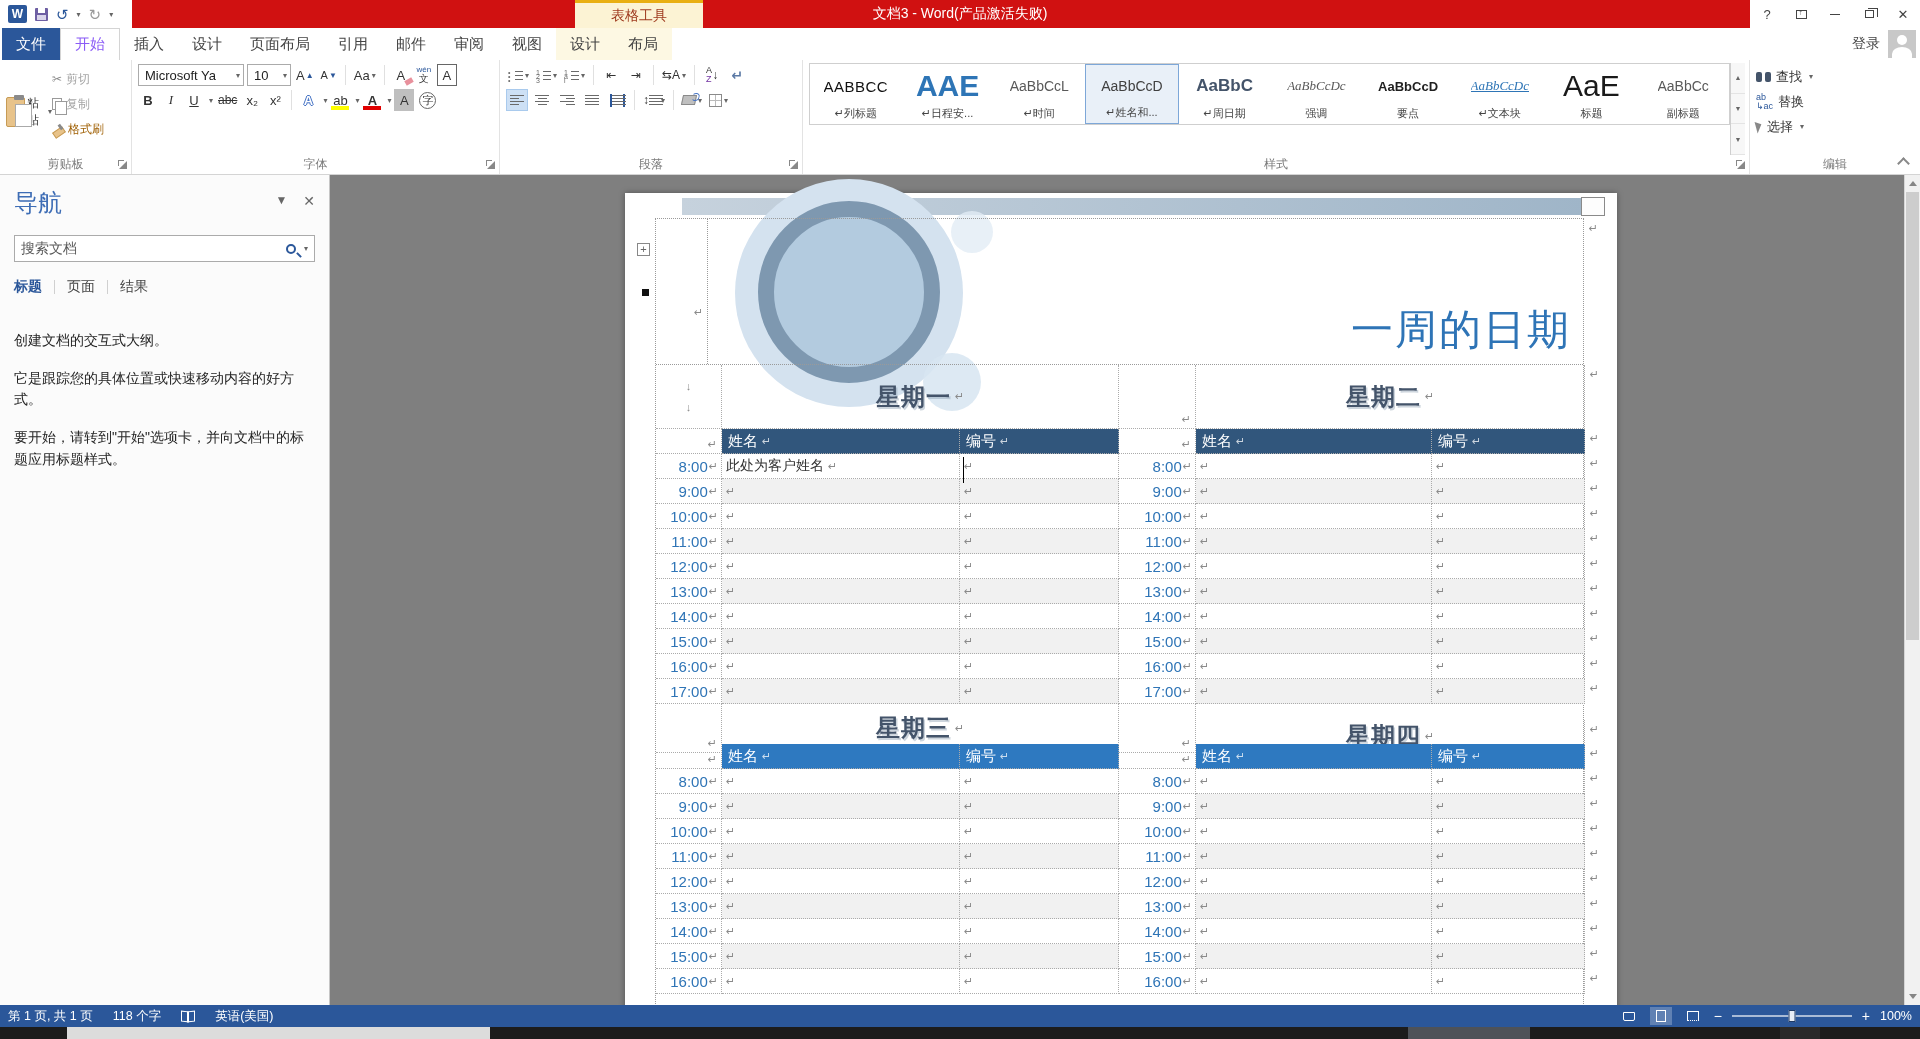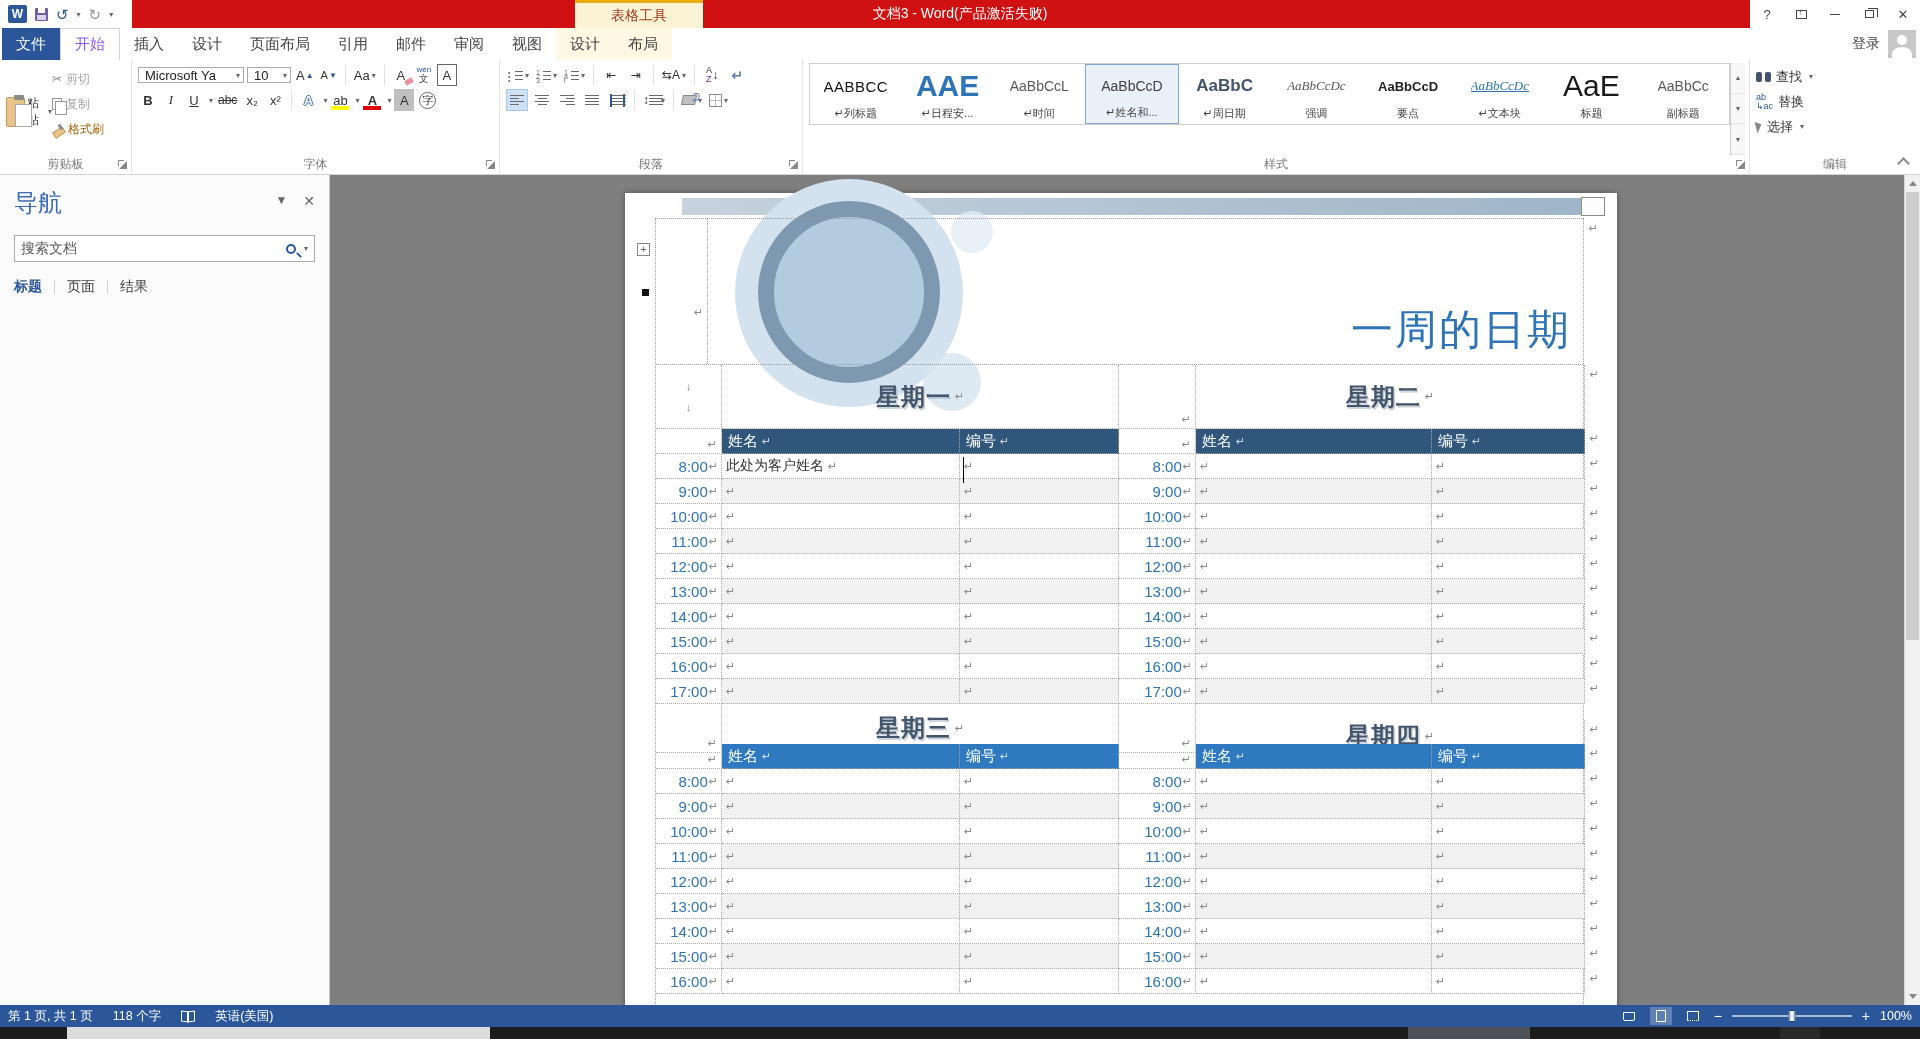--- a/index.html
+++ b/index.html
@@ -75,21 +75,21 @@
   .ic-copy { width:10px; height:12px; border:1px solid #9a9a9a; background:#fff; position:relative; }
   .ic-copy::before { content:""; position:absolute; left:2px; top:2px; width:10px; height:12px; border:1px solid #9a9a9a; background:#fff; }
   .ic-brush { width:12px; height:12px; position:relative; }
   .ic-brush::before { content:""; position:absolute; left:1px; top:6px; width:10px; height:5px; background:#E8C38A; border:1px solid #C79B55; transform:rotate(-35deg); }
   .ic-brush::after { content:""; position:absolute; left:7px; top:1px; width:3px; height:6px; background:#8a8a8a; transform:rotate(-35deg); }
 
   
   .g-font { width:368px; }
   .g-font .rg-body, .g-para .rg-body { flex-direction:column; gap:3px; }
   .frow { display:flex; align-items:center; gap:3px; }
-  .combo { border:1px solid #ABABAB; height:16px; display:flex; align-items:center;
+  .combo { border:1px solid #ABABAB; height:22px; display:flex; align-items:center;
     font-size:13px; color:#222; padding:0 3px 0 6px; background:#fff; }
   .combo .caret-s { margin-left:auto; }
   .combo.name { width:106px; }
   .combo.size { width:44px; }
   .fbtn { height:22px; min-width:20px; display:flex; align-items:center; justify-content:center;
     font-size:13px; color:#333; padding:0 2px; }
   .fbtn .upmark,.fbtn .dnmark { font-size:8px; color:#2B579A; margin-left:1px; vertical-align:top; }
   .vsep { width:1px; height:20px; background:#E0E0E0; margin:0 3px; }
   .b-b { font-weight:bold; }
   .b-i { font-style:italic; font-family:"Liberation Serif","DejaVu Serif",serif; }
@@ -631,20 +631,25 @@
         <span class="mag"></span>
         <span class="caret-s">▾</span>
       </div>
       <div class="nav-tabs" id="nav-tabs">
           <span class="nav-tab active">标题</span>
           <span class="nav-tabsep"></span>
           <span class="nav-tab">页面</span>
           <span class="nav-tabsep"></span>
           <span class="nav-tab">结果</span>
         </div>
+      <div class="nav-body" id="nav-body">
+          <div class="nav-p">创建文档的交互式大纲。</div>
+          <div class="nav-p">它是跟踪您的具体位置或快速移动内容的好方式。</div>
+          <div class="nav-p">要开始，请转到"开始"选项卡，并向文档中的标题应用标题样式。</div>
+        </div>
     </div>
 
     <div class="docarea">
       <div class="page">
         <div class="topbar"></div>
         <div class="circ1"></div>
         <div class="circ2"></div>
         <div class="circ3"></div>
         <div class="circ4"></div>
         <div class="endbox"></div>

